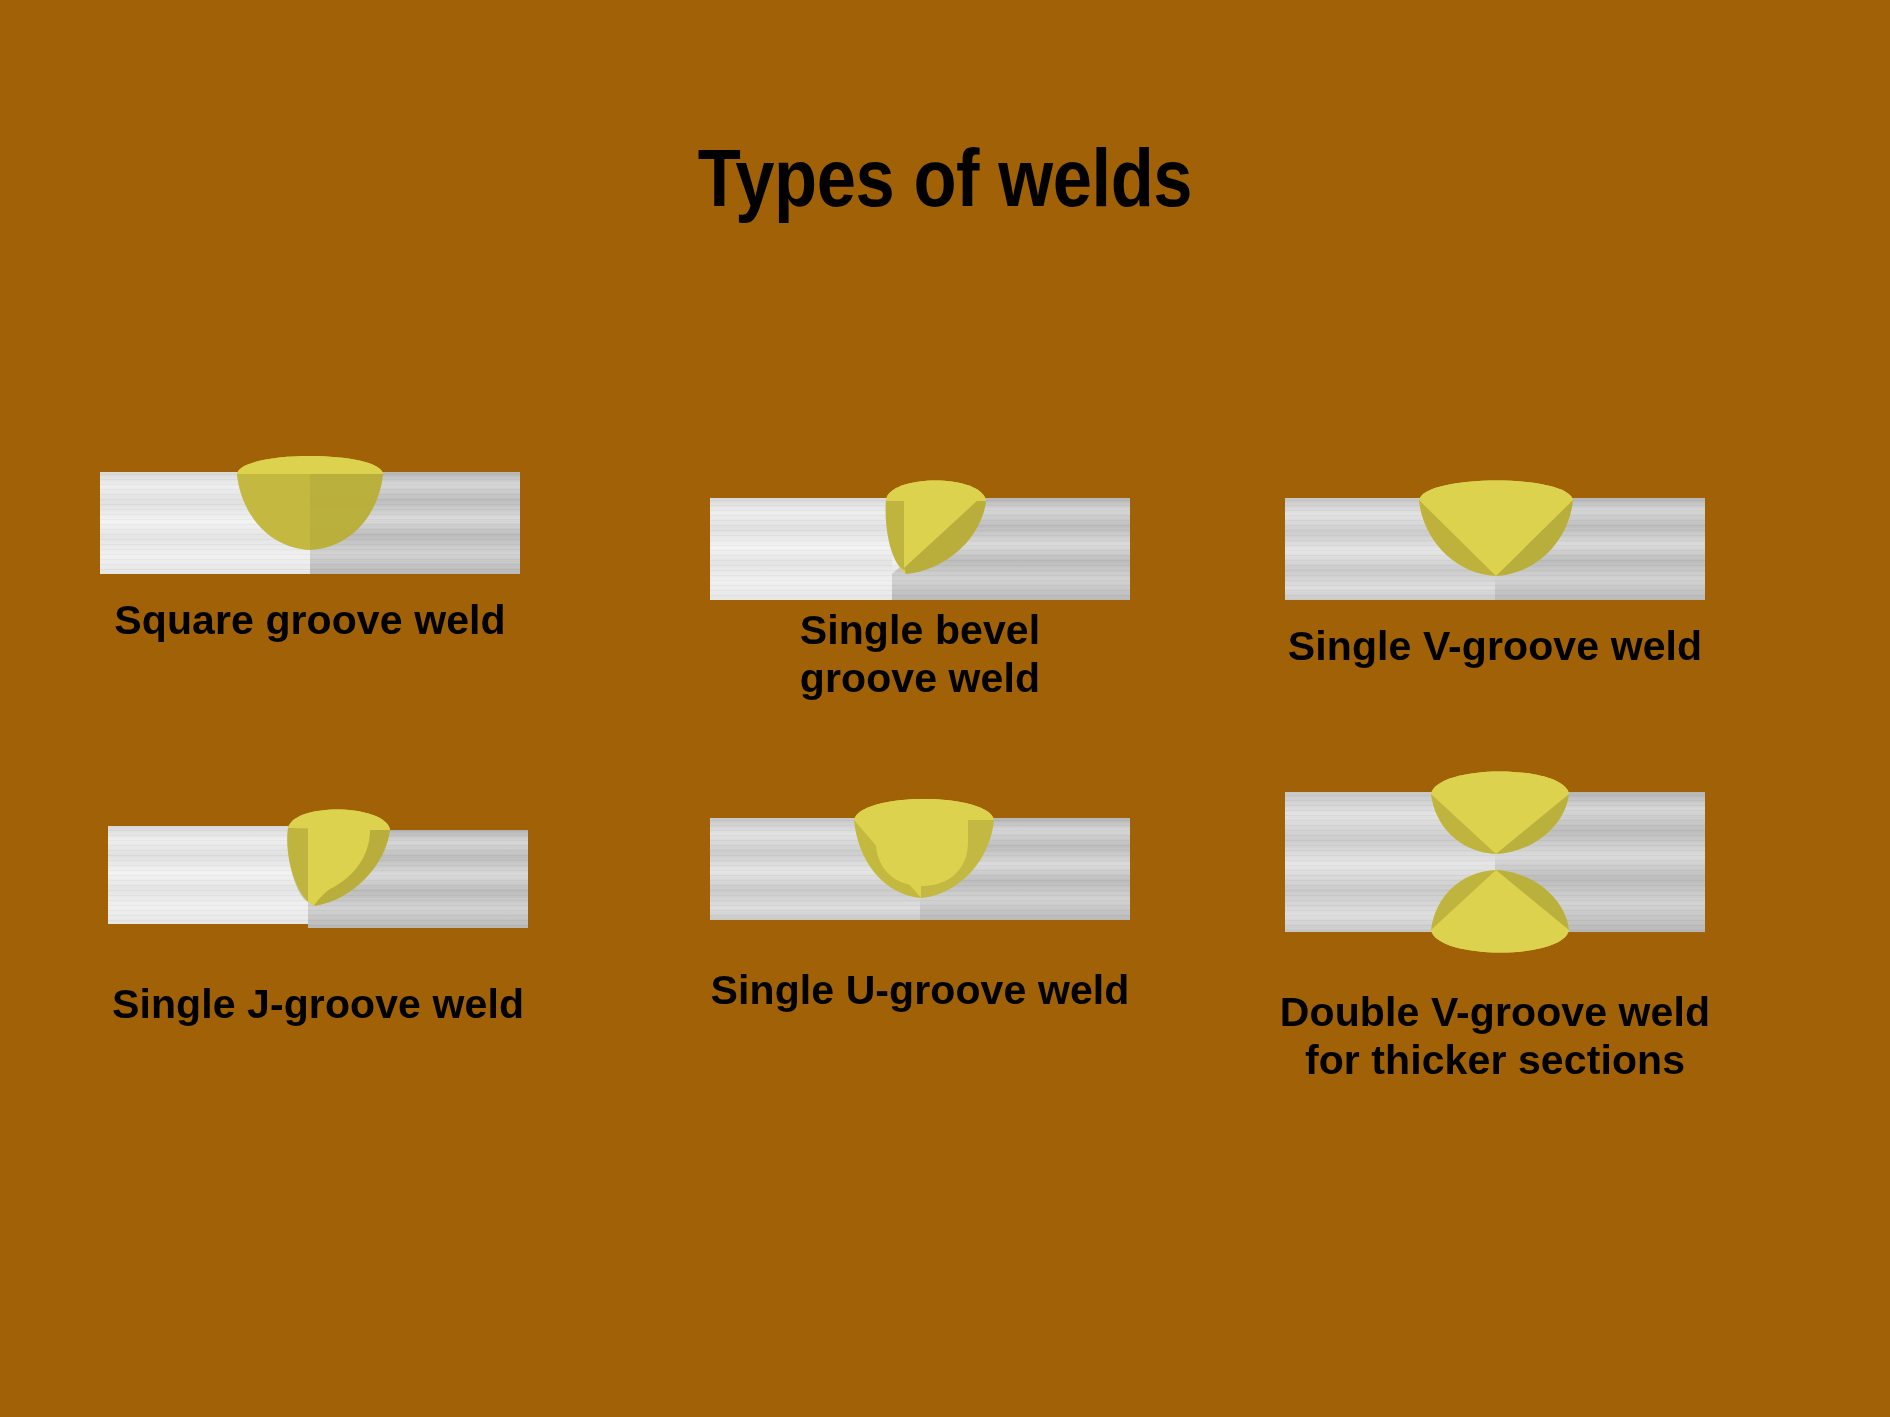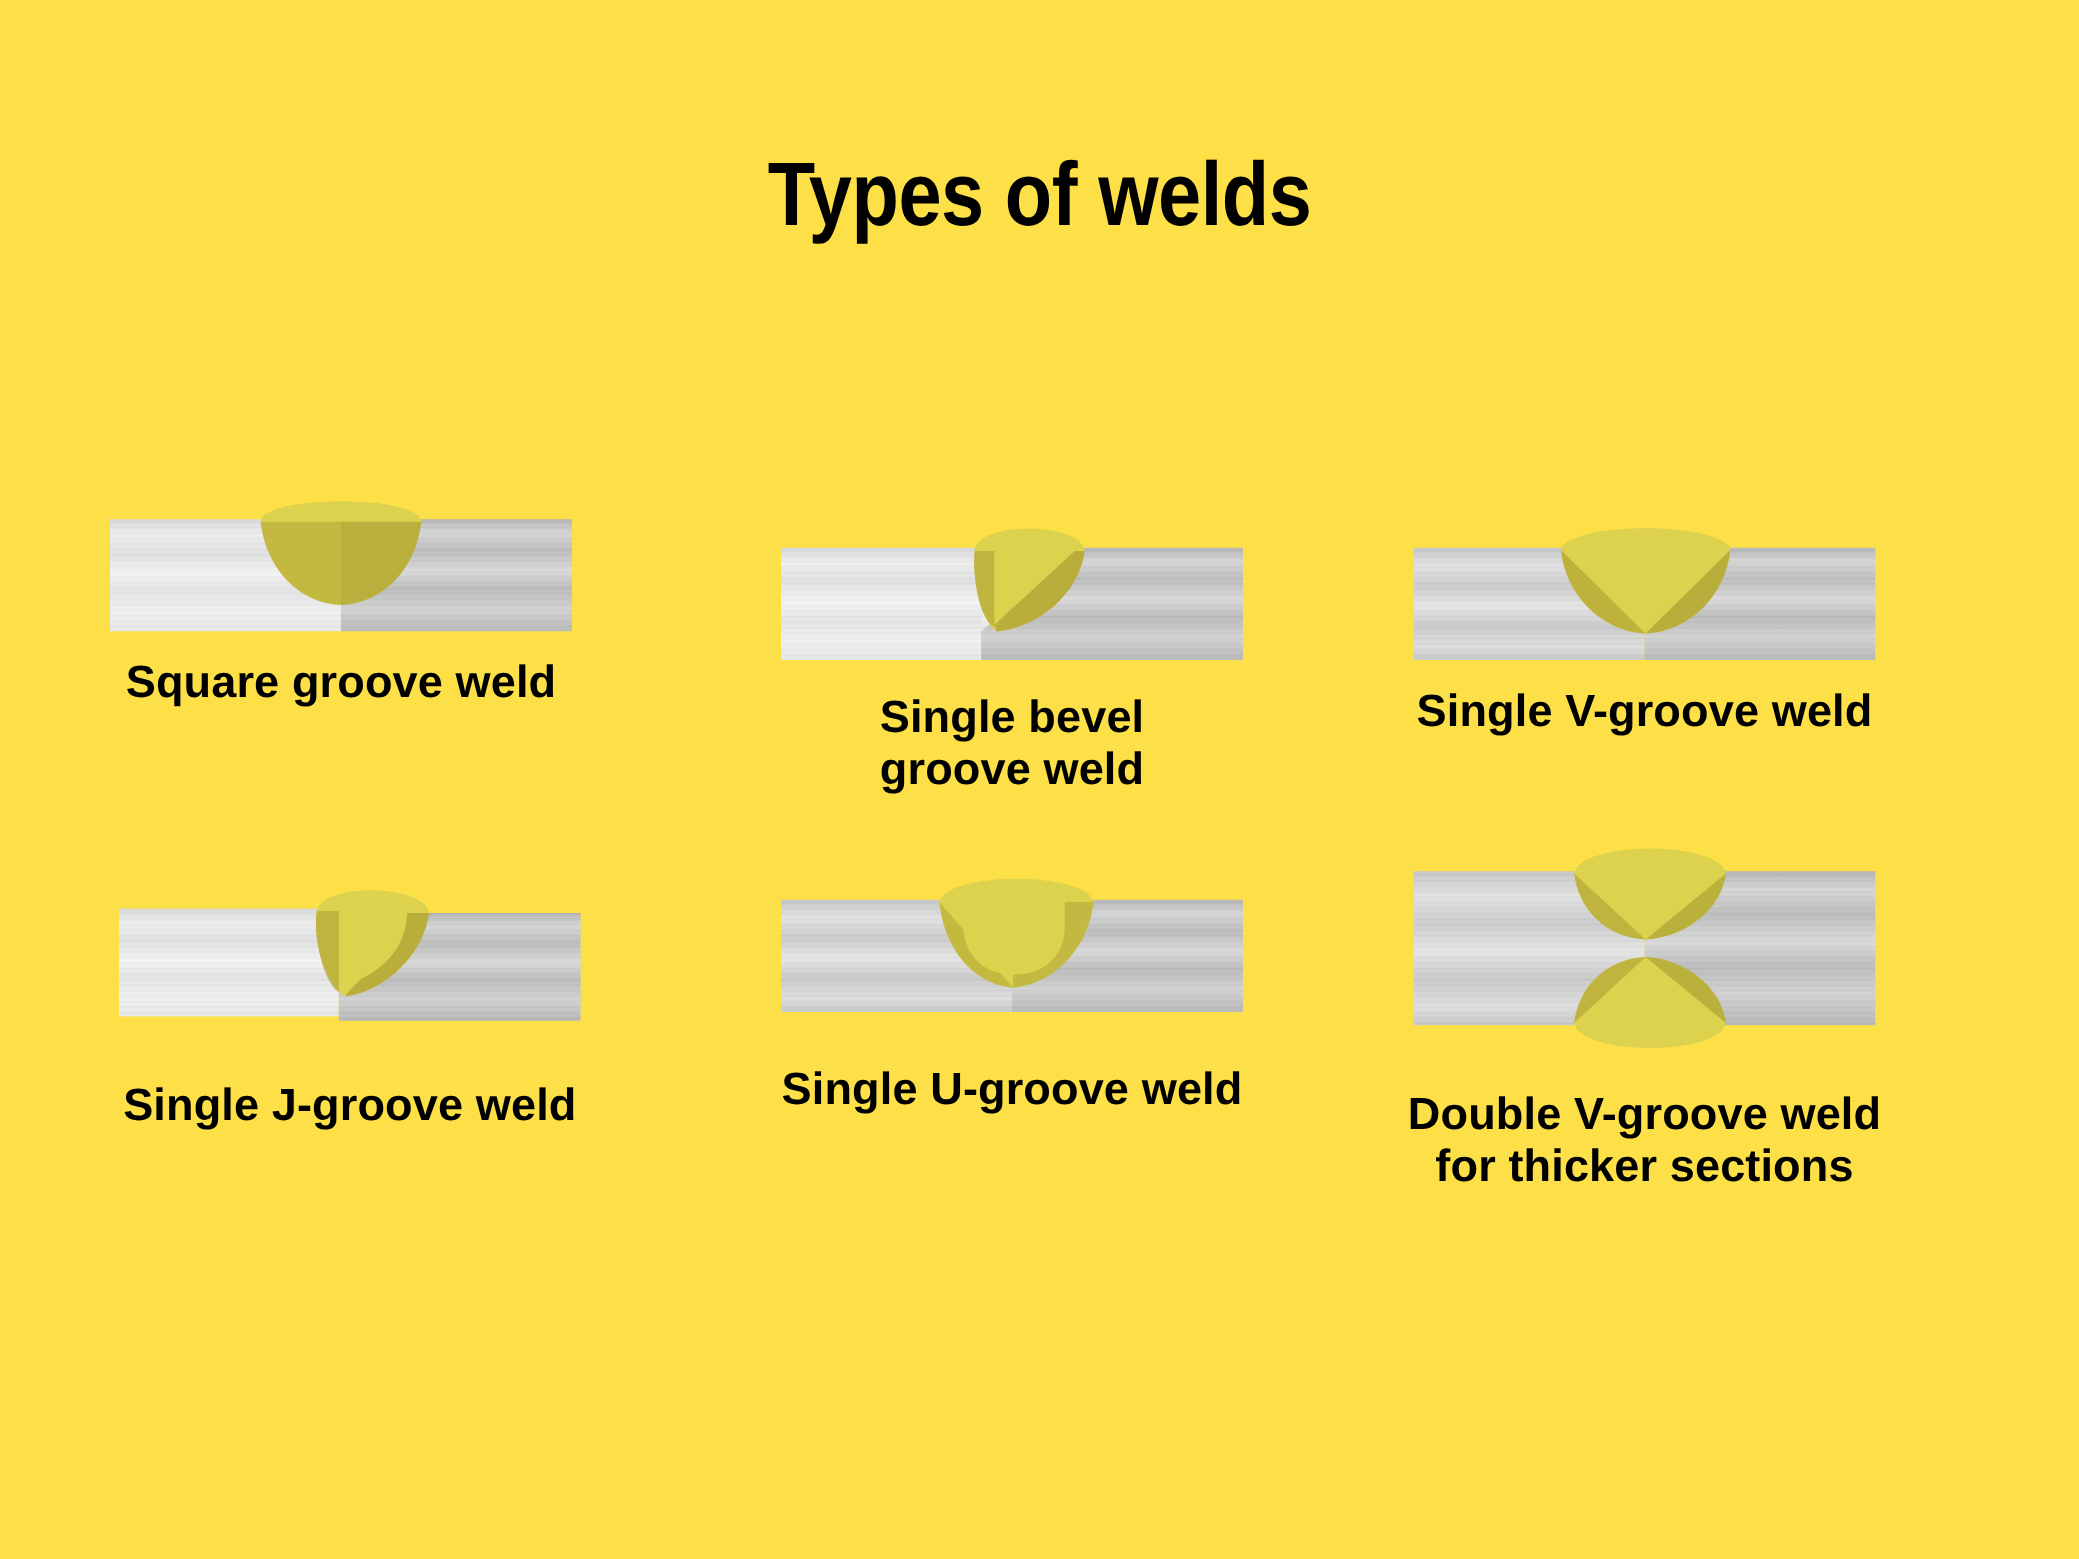--- a/index.html
+++ b/index.html
@@ -12,21 +12,21 @@
     height: 1417px;
     position: relative;
     font-family: "Liberation Sans", "DejaVu Sans", sans-serif;
     color: #000000;
     overflow: hidden;
   }
 
   #slide {
     position: absolute;
     inset: 0;
-    background: #fde047;
+    background: #a16207;
     padding-left: 44px;
   }
 
   
   #slide-title {
     position: absolute;
     left: 0;
     right: 0;
     top: 82px;
     text-align: center;
@@ -71,21 +71,21 @@
 
   
   #cell-0 { left: 60px;   top: 444px; }
   #cell-1 { left: 670px;  top: 470px; }
   #cell-2 { left: 1245px; top: 470px; }
   #cell-3 { left: 68px;   top: 800px; }
   #cell-4 { left: 670px;  top: 790px; }
   #cell-5 { left: 1245px; top: 760px; }
 
   #cell-0 .weld-caption { margin-top: 22px; }
-  #cell-1 .weld-caption { margin-top: 27px; }
+  #cell-1 .weld-caption { margin-top: 6px; }
   #cell-2 .weld-caption { margin-top: 22px; }
   #cell-3 .weld-caption { margin-top: 40px; }
   #cell-4 .weld-caption { margin-top: 46px; }
   #cell-5 .weld-caption { margin-top: 20px; }
 </style>
 </head>
 <body>
 
 <div id="slide">
 

